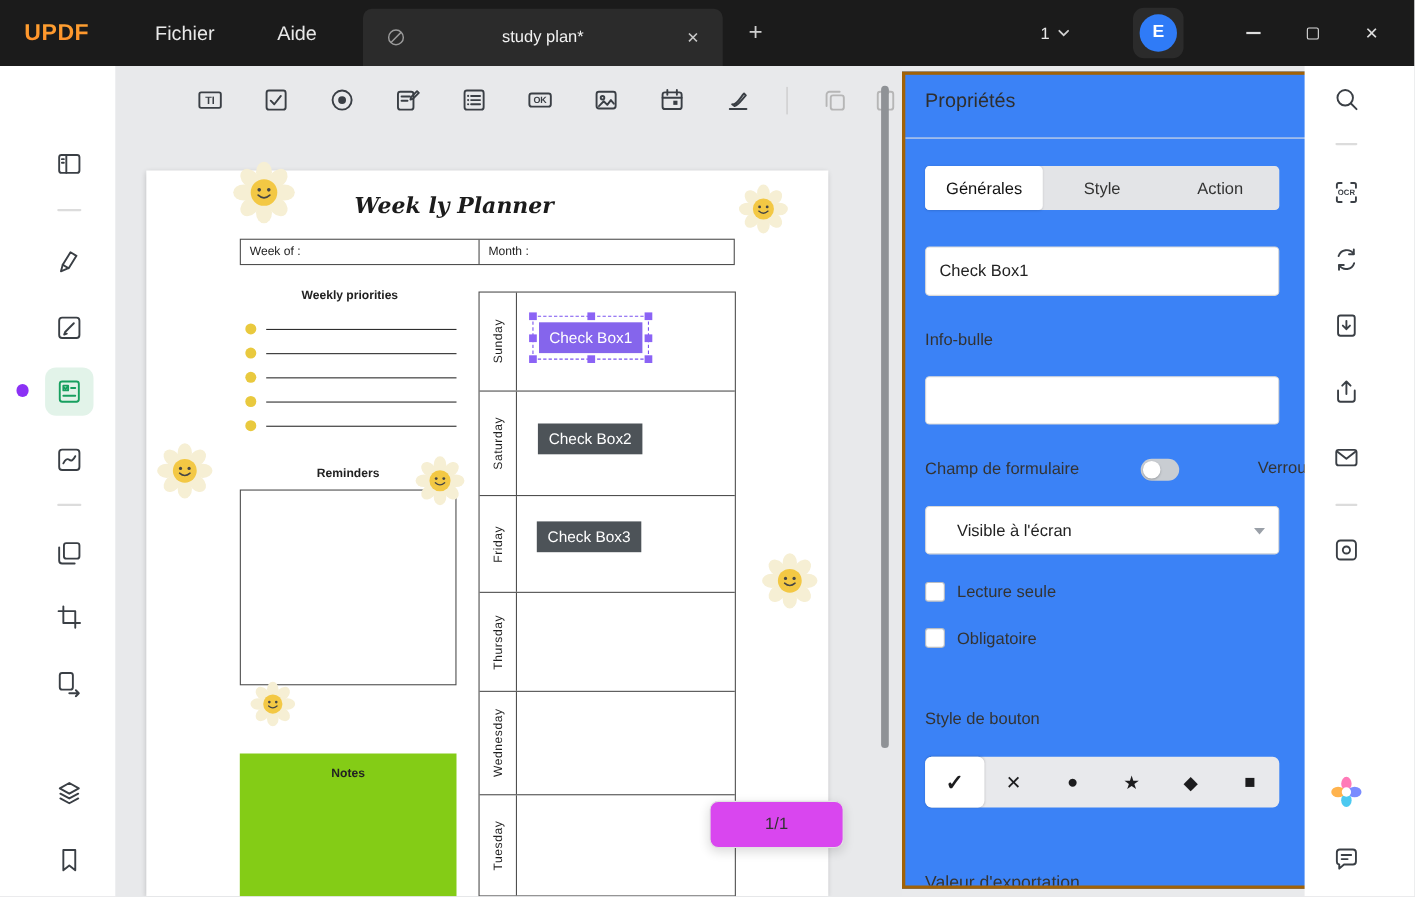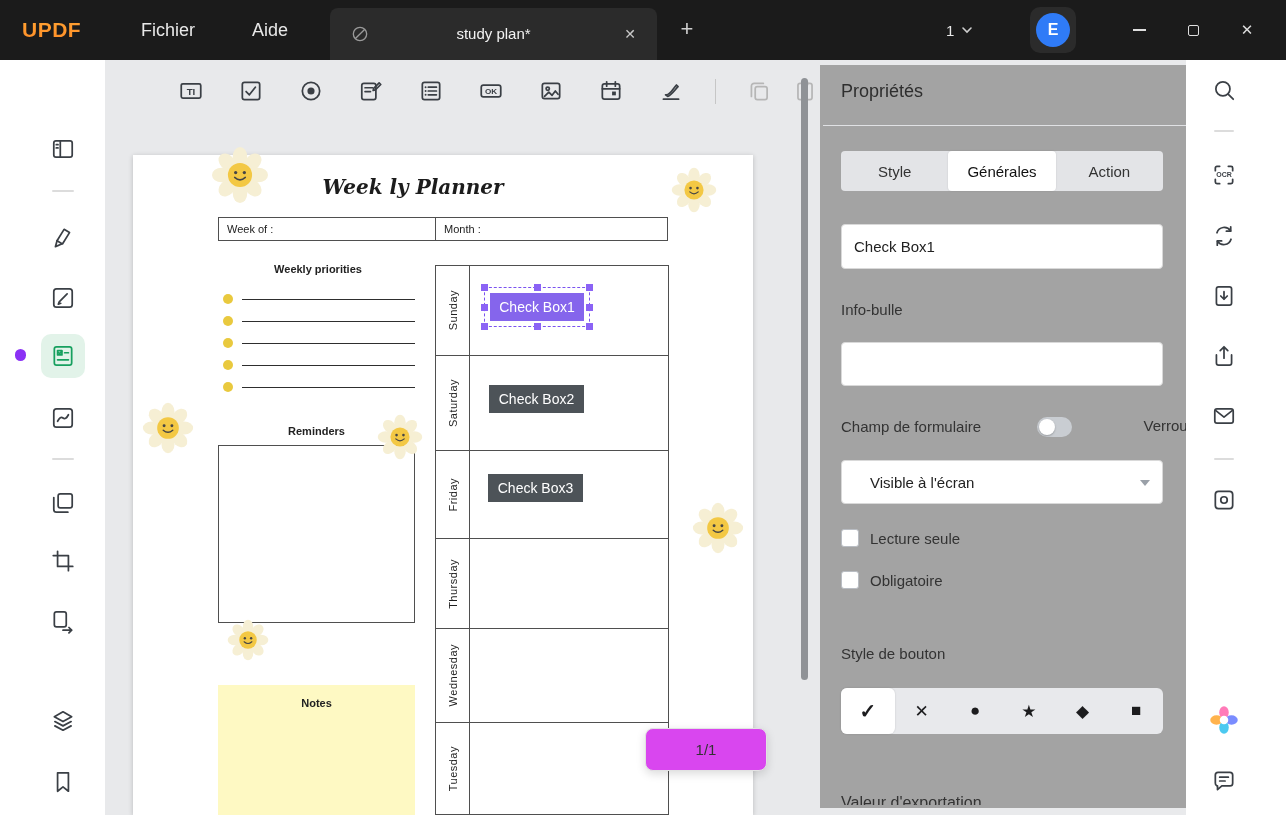--- a/index.html
+++ b/index.html
@@ -56,25 +56,25 @@
 .cb{position:absolute;display:flex;align-items:center;justify-content:center;color:#fff;font-size:14px}
 .cb-dark{background:#4d5358}
 .cb-sel{background:#8565ec}
 .sel-box{position:absolute;inset:-6px;border:1.6px dashed #7b53f0;pointer-events:none}
 .hd{position:absolute;width:7px;height:7px;background:#8b63f5}
 .hd.nw{left:-4px;top:-4px}.hd.n{left:calc(50% - 3.5px);top:-4px}.hd.ne{right:-4px;top:-4px}
 .hd.e{right:-4px;top:calc(50% - 3.5px)}.hd.se{right:-4px;bottom:-4px}.hd.s{left:calc(50% - 3.5px);bottom:-4px}
 .hd.sw{left:-4px;bottom:-4px}.hd.w{left:-4px;top:calc(50% - 3.5px)}
 .rem-label{position:absolute;left:85px;top:270px;width:197px;text-align:center;font-size:11px;font-weight:bold;color:#222}
 .rem-box{position:absolute;left:85px;top:290px;width:197px;height:178px;border:1px solid #4f4f4f;background:#fff}
-.notes{position:absolute;left:85px;top:530px;width:197px;height:130px;background:#fef9c3}
+.notes{position:absolute;left:85px;top:530px;width:197px;height:130px;background:#84cc16}
 .notes-label{position:absolute;left:0;top:12px;width:100%;text-align:center;font-size:11px;font-weight:bold;color:#222}
 .flower{position:absolute}
 
-.panel{position:absolute;left:820px;top:65px;width:407px;height:743px;background:#a3a3a3;border:3px solid #a3a3a3;overflow:hidden}
+.panel{position:absolute;left:820px;top:65px;width:407px;height:743px;background:#3b82f6;border:3px solid #a16207;overflow:hidden}
 .panel-title{position:absolute;left:18px;top:13px;font-size:18px;color:#2e2e2e}
 .panel-sep{position:absolute;left:0;right:0;top:57px;height:1px;background:#e0e1e4}
 .tabs{position:absolute;left:18px;top:83px;width:322px;height:40px;background:#e3e4e7;border-radius:4px;display:flex}
 .ptab{flex:1;display:flex;align-items:center;justify-content:center;font-size:15px;color:#333}
 .ptab.active{background:#fff;border-radius:4px;color:#111;box-shadow:0 0 2px rgba(0,0,0,.12)}
 .field{position:absolute;left:18px;width:322px;background:#fff;border:1px solid #d9d9d9;border-radius:4px;font-size:15px;color:#222;padding:0 12px;font-family:"Liberation Sans",sans-serif}
 .plabel{position:absolute;left:18px;font-size:15px;color:#333}
 .toggle{position:absolute;left:214px;top:349px;width:35px;height:20px;border-radius:10px;background:#c9cdd2}
 .knob{position:absolute;left:2px;top:2px;width:16px;height:16px;border-radius:50%;background:#fff;box-shadow:0 1px 2px rgba(0,0,0,.25)}
 .lock-label{position:absolute;right:18px;top:349px;font-size:15px;color:#333}
@@ -427,25 +427,25 @@
 
     <div class="scrollbar"></div>
     <div class="page-ind">1/1</div>
   </main>
 
   <aside class="panel">
     <div class="panel-title">Propriétés</div>
     <div class="panel-sep"></div>
 
     <div class="tabs">
+      <div class="ptab active">
+          <span>Générales</span>
+        </div>
       <div class="ptab">
           <span>Style</span>
-        </div>
-      <div class="ptab active">
-          <span>Générales</span>
         </div>
       <div class="ptab">
           <span>Action</span>
         </div>
     </div>
 
     <input class="field" style="top: 156px; height: 45px;" value="Check Box1">
 
     <div class="plabel" style="top:233px">Info-bulle</div>
     <input class="field" style="top: 274px; height: 44px;" value="">

